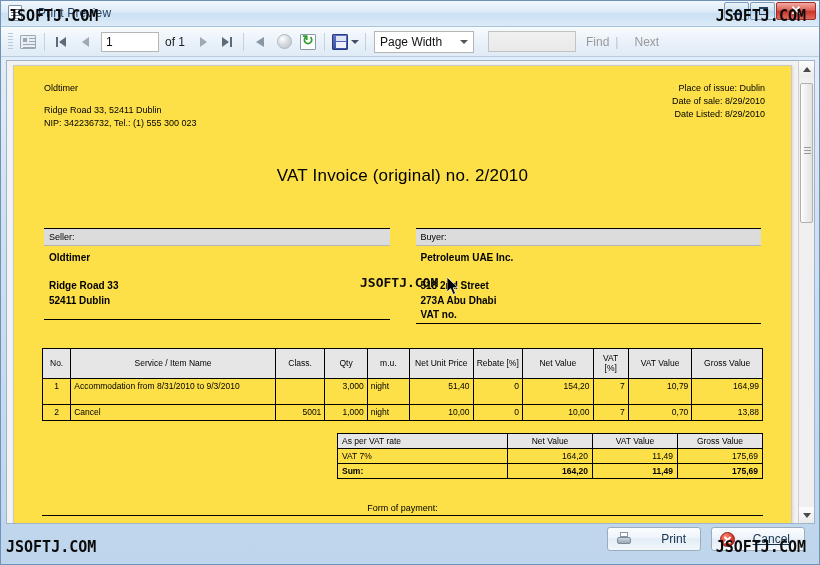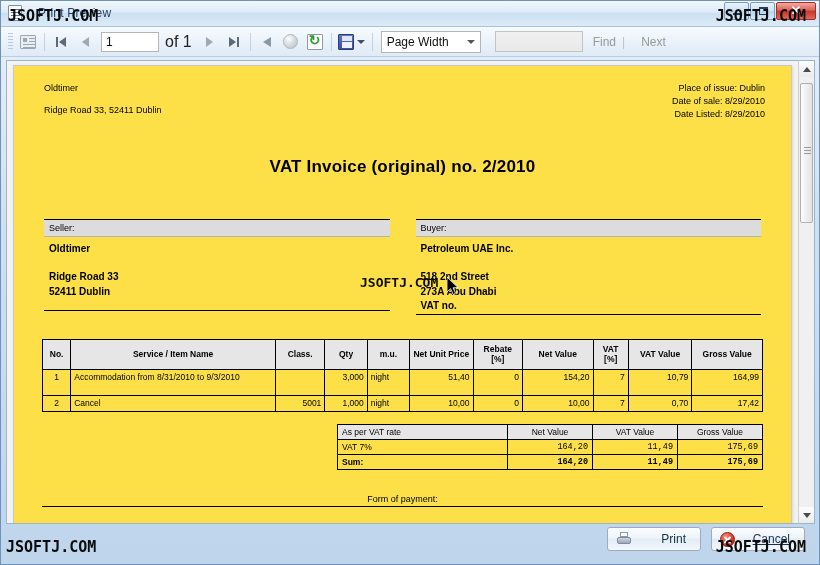--- a/index.html
+++ b/index.html
@@ -81,21 +81,21 @@
   .bar-r { width:2px; height:10px; background:#5d6a77; margin-left:1px; }
   .nav-first, .nav-last { display:flex; align-items:center; }
   .nav-first .tri-l { border-right-color:#5d6a77; }
   .nav-last .tri-r { border-left-color:#5d6a77; }
 
   .page-input {
     width:58px; height:20px; border:1px solid #b5b5b5; background:#fff;
     font-family:"Liberation Sans", sans-serif; font-size:12px; color:#111;
     padding:0 4px; margin:0 4px; outline:none;
   }
-  .of-label { font-size:16px; color:#222; margin:0 6px 0 2px; white-space:nowrap; }
+  .of-label { font-size:12px; color:#222; margin:0 6px 0 2px; white-space:nowrap; }
 
   .arrow-back { width:0;height:0;border-top:5px solid transparent;border-bottom:5px solid transparent;border-right:8px solid #8a98a6; }
   .ico-stop { width:15px;height:15px;border-radius:50%;
     background:radial-gradient(circle at 35% 30%,#ffffff 0%,#d8dde2 45%,#b6bdc5 100%);
     border:1px solid #aeb6be; }
   .ico-refresh { width:16px;height:16px;background:#fff;border:1px solid #8d9aa6;border-radius:1px;position:relative; }
   .ico-refresh::after { content:"\21BB"; position:absolute; left:1px; top:-3px; font-size:14px; color:#2f9e2f; font-weight:bold; }
   .ico-save { width:16px;height:16px;background:linear-gradient(180deg,#5f74c4 0%,#3d51a5 100%);border:1px solid #2b3a7d;border-radius:1px;position:relative; }
   .ico-save::before { content:""; position:absolute; left:3px; top:1px; width:10px; height:5px; background:#dfe5f5; }
   .ico-save::after { content:""; position:absolute; left:3px; bottom:1px; width:10px; height:6px; background:#eef1fa; }
@@ -182,45 +182,45 @@
   .ico-redx::after  { transform:rotate(-45deg); }
 
   
   .inv { font-family:"Liberation Sans", sans-serif; color:#000; font-size:9px; position:relative; }
   .inv-head { display:flex; justify-content:space-between; padding:6px 12px 0 16px; }
   .inv-from div { line-height:1.45; font-size:9px; }
   .inv-from .spacer { height:9px; }
   .inv-meta { text-align:right; }
   .inv-meta div { line-height:1.45; font-size:9px; }
 
-  .inv-title { text-align:center; font-size:17px; font-weight:bold; margin:36px 0 0 0; letter-spacing:0.2px; }
+  .inv-title { text-align:center; font-size:17px; font-weight:normal; margin:36px 0 0 0; letter-spacing:0.2px; }
 
   .parties { display:flex; gap:26px; margin:42px 16px 0 16px; }
   .party { flex:1 1 0; }
   .party-hdr {
     background:#dcdcdc; border-top:1.5px solid #000; border-bottom:1px solid #b5b5b5;
     font-size:9px; padding:3px 5px;
   }
   .party-body { padding:6px 5px 0 5px; border-bottom:1.5px solid #000; min-height:74px; }
   .party-name { font-weight:bold; font-size:10px; margin-bottom:16px; }
   .party-addr { font-weight:bold; font-size:10px; line-height:1.45; }
 
   table.items { width:calc(100% - 28px); margin:24px 14px 0 14px; border-collapse:collapse; table-layout:fixed; }
   table.items th, table.items td { border:1px solid #000; font-size:8.5px; padding:2px 3px; vertical-align:top; }
-  table.items thead th { background:#e6e6e6; text-align:center; font-weight:bold; height:30px; vertical-align:middle; }
+  table.items thead th { background:#e6e6e6; text-align:center; font-weight:normal; height:30px; vertical-align:middle; }
   table.items td.num { text-align:right; }
   table.items td.ctr { text-align:center; }
   table.items tbody tr { height:16px; }
   table.items tbody tr.tall { height:26px; }
 
   table.vat { width:426px; margin:12px 14px 0 auto; border-collapse:collapse; table-layout:fixed; }
   table.vat th, table.vat td { border:1px solid #000; font-size:8.5px; padding:2px 4px; }
   table.vat thead th { background:#e6e6e6; font-weight:normal; text-align:center; }
   table.vat th.lead { text-align:left; }
-  table.vat td.num { text-align:right;font-family:Liberation Mono, monospace; }
+  table.vat td.num { text-align:right; }
   table.vat tr.sum td { font-weight:bold; }
   table.vat td.lead { text-align:left; }
 
   .payment { text-align:center; font-size:9px; margin-top:24px; }
   .payment-rule { border-bottom:1px solid #000; margin:2px 14px 0 14px; }
 
   
   .wm {
     position:absolute; font-family:"DejaVu Sans Mono", monospace; font-weight:bold;
     color:#0b0b0b; letter-spacing:0px; white-space:nowrap; pointer-events:none; z-index:40;
@@ -323,20 +323,21 @@
     <div class="preview-area">
       <div class="page-sheet">
 
         <div class="inv">
 
           <div class="inv-head">
             <div class="inv-from">
               <div>Oldtimer</div>
               <div class="spacer"></div>
               <div>Ridge Road 33, 52411 Dublin</div>
+              <div>NIP: 342236732, Tel.: (1) 555 300 023</div>
             </div>
             <div class="inv-meta">
               <div>Place of issue: Dublin</div>
               <div>Date of sale: 8/29/2010</div>
               <div>Date Listed: 8/29/2010</div>
             </div>
           </div>
 
           <div class="inv-title">VAT Invoice (original) no.  2/2010</div>
 
@@ -407,21 +408,21 @@
                 <td class="ctr">2</td>
                 <td>Cancel</td>
                 <td class="num">5001</td>
                 <td class="num">1,000</td>
                 <td>night</td>
                 <td class="num">10,00</td>
                 <td class="num">0</td>
                 <td class="num">10,00</td>
                 <td class="num">7</td>
                 <td class="num">0,70</td>
-                <td class="num">17,42</td>
+                <td class="num">13,88</td>
               </tr>
             </tbody>
           </table>
 
           <table class="vat">
             <colgroup>
                 <col style="width:40%">
                 <col style="width:20%">
                 <col style="width:20%">
                 <col style="width:20%">

